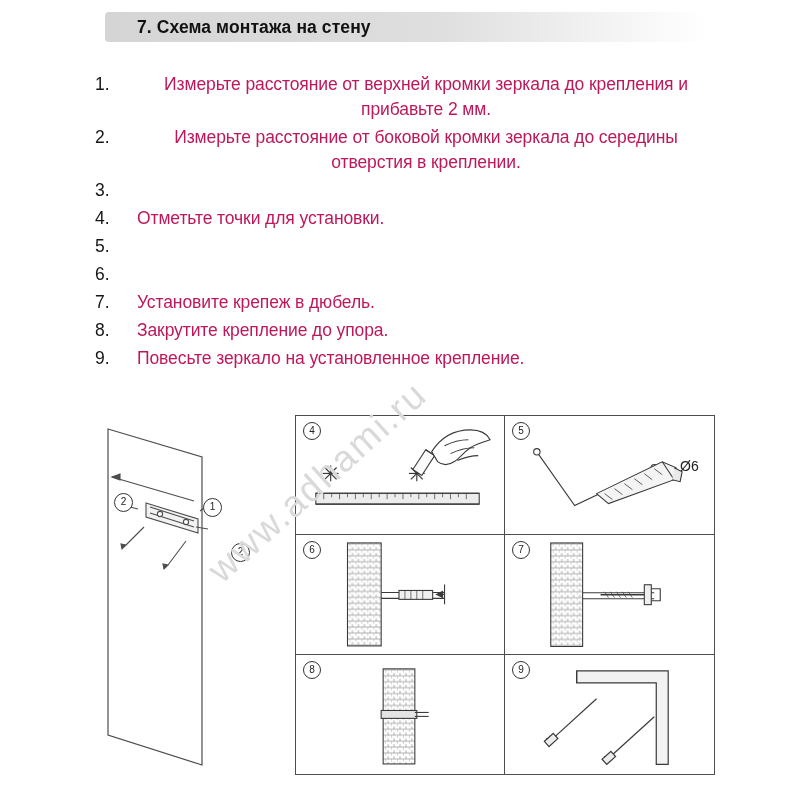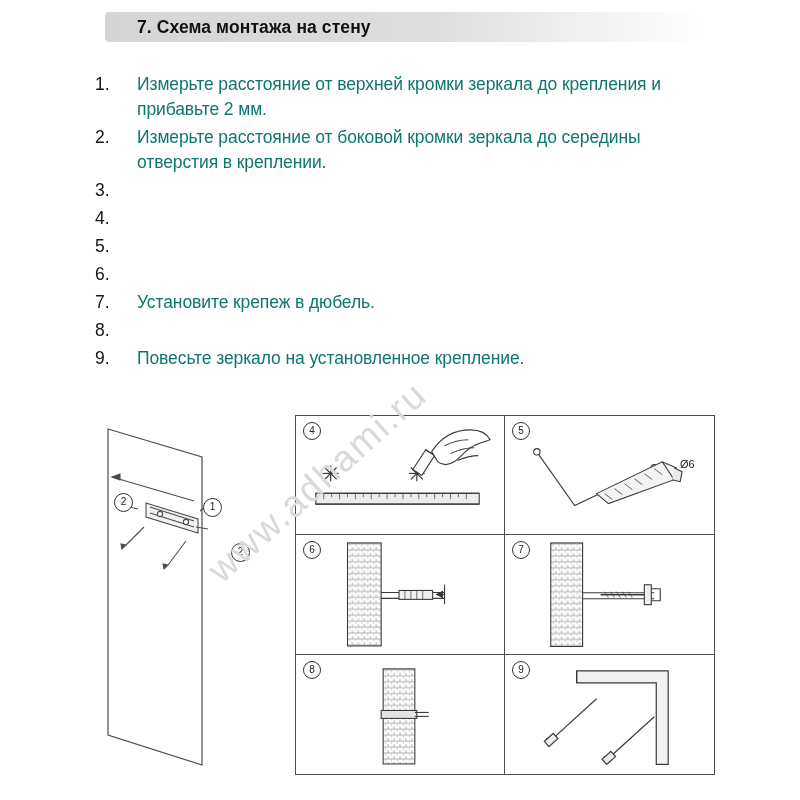--- a/index.html
+++ b/index.html
@@ -67,23 +67,24 @@
   }
   .step-num {
     width: 42px;
     flex: 0 0 42px;
     font-size: 17.5px;
     color: #161616;
     line-height: 25px;
   }
   .step-text {
     font-size: 17.5px;
-    color: #0f766e;
+    color: #be185d;
     line-height: 25px;
     letter-spacing: -0.1px;
+    text-align: center;
   }
 
   
   .figure {
     position: absolute;
     left: 90px;
     top: 415px;
     width: 625px;
     height: 375px;
   }
@@ -143,21 +144,21 @@
     border: 1.1px solid #333;
     border-radius: 50%;
     font-size: 10px;
     line-height: 16px;
     text-align: center;
     color: #222;
     background: #fff;
   }
   .dim-label {
     position: absolute;
-    font-size: 11px;
+    font-size: 14px;
     color: #222;
   }
 </style>
 </head>
 <body>
 
 <div class="watermark">www.adhami.ru</div>
 
 <div class="header">
   <div class="header-title">7. Схема монтажа на стену</div>
@@ -170,33 +171,35 @@
   </div>
   <div class="step">
     <div class="step-num">2.</div>
     <div class="step-text">Измерьте расстояние от боковой кромки зеркала до середины отверстия в креплении.</div>
   </div>
   <div class="step">
     <div class="step-num">3.</div>
   </div>
   <div class="step">
     <div class="step-num">4.</div>
+    <div class="step-text">Отметьте точки для установки.</div>
   </div>
   <div class="step">
     <div class="step-num">5.</div>
   </div>
   <div class="step">
     <div class="step-num">6.</div>
   </div>
   <div class="step">
     <div class="step-num">7.</div>
     <div class="step-text">Установите крепеж в дюбель.</div>
   </div>
   <div class="step">
     <div class="step-num">8.</div>
+    <div class="step-text">Закрутите крепление до упора.</div>
   </div>
   <div class="step">
     <div class="step-num">9.</div>
     <div class="step-text">Повесьте зеркало на установленное крепление.</div>
   </div>
 </div>
 
 <div class="figure">
 
   <div class="wall-panel">

